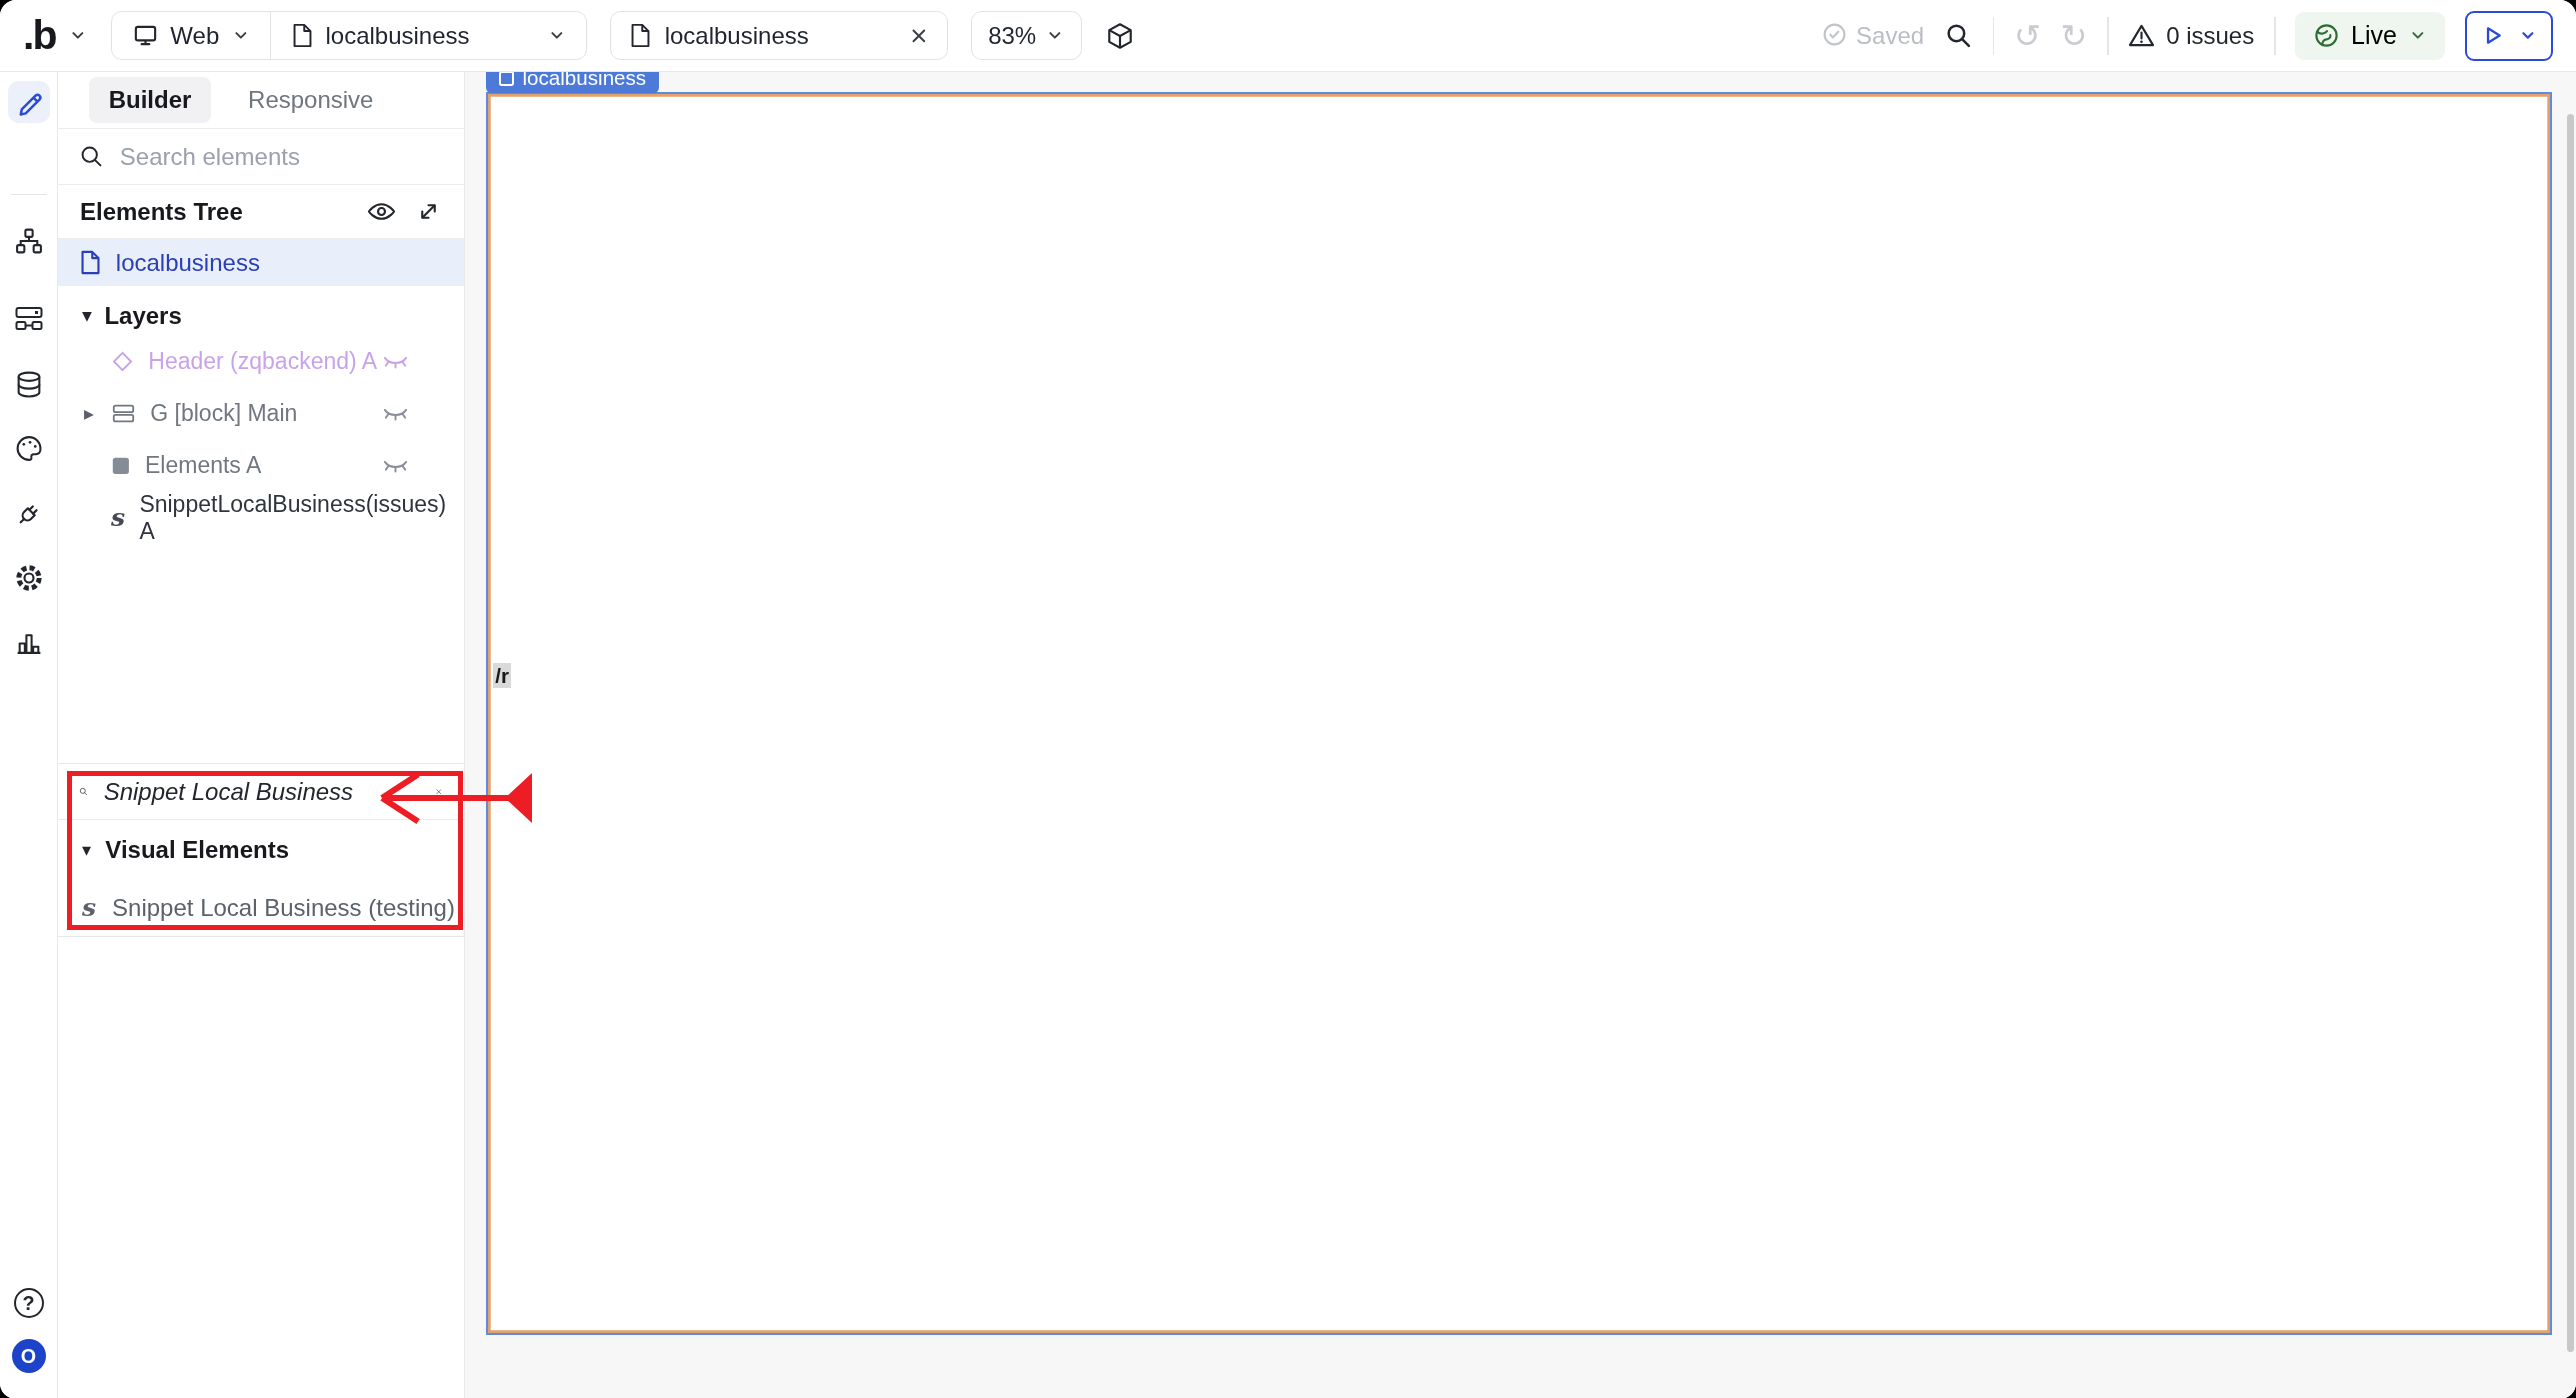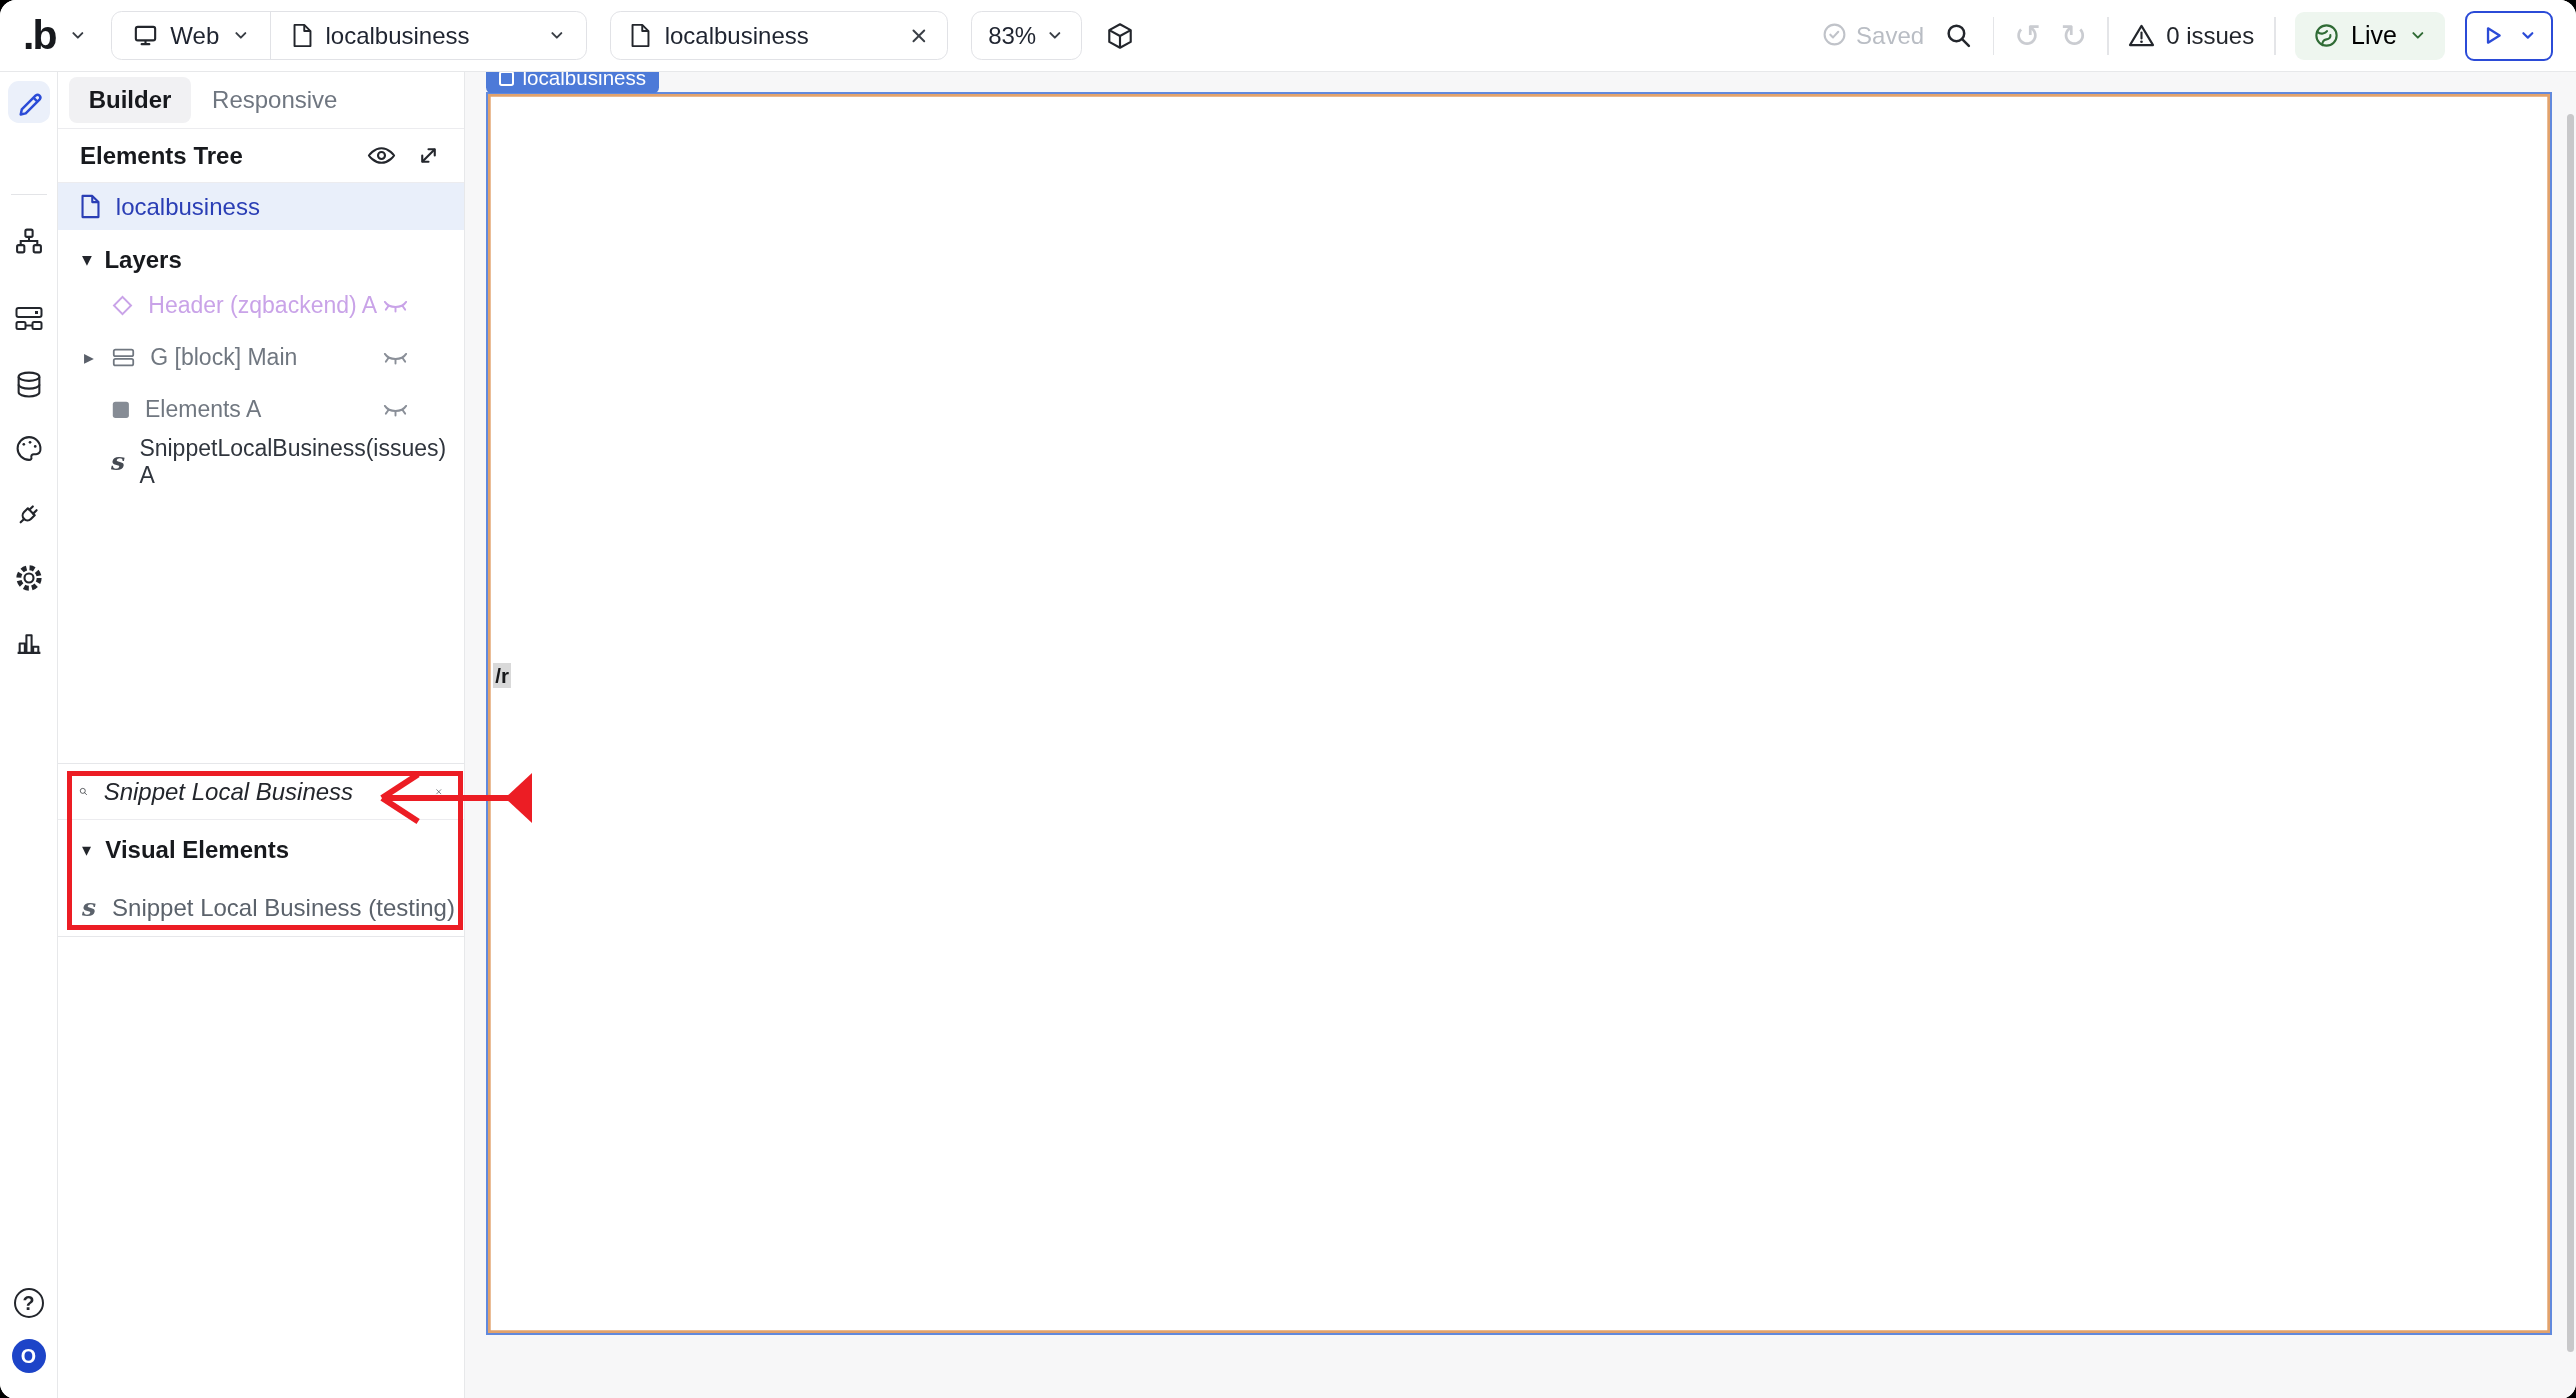--- a/index.html
+++ b/index.html
@@ -36,21 +36,21 @@
   .rail .ric{position:absolute;left:50%;transform:translateX(-50%);}
   .pencil-bg{top:9px;width:42px;height:42px;background:#ebf0fa;border-radius:10.7px;display:flex;align-items:center;justify-content:center;}
   .rail-div{position:absolute;top:122px;left:10.7px;width:36px;height:1.3px;background:#e3e4e7;}
   .help-circ{width:30px;height:30px;border:2.2px solid #23262c;border-radius:50%;display:flex;align-items:center;justify-content:center;
              font-size:19.7px;font-weight:700;color:#23262c;box-sizing:border-box;}
   .avatar{width:34px;height:34px;border-radius:50%;background:#1d44c8;color:#fff;display:flex;align-items:center;justify-content:center;
           font-size:19.7px;font-weight:700;}
 
   
   .panel{position:absolute;top:72px;left:57px;width:408px;bottom:0;background:#fff;border-right:0.9px solid #e7e8ea;z-index:3;box-sizing:border-box;}
-  .ptabs{height:56px;display:flex;align-items:center;gap:21px;padding-left:12px;border-bottom:0.9px solid #ececef;}
+  .ptabs{height:56px;display:flex;align-items:center;gap:37px;padding-left:32px;border-bottom:0.9px solid #ececef;}
   .ptab-active{background:#f1f1f3;border-radius:8px;padding:9px 19.7px;font-size:24px;font-weight:700;color:#17191d;}
   .ptab{font-size:24px;color:#6f7680;}
   .psearch{height:55px;display:flex;align-items:center;gap:14.3px;padding-left:21.5px;border-bottom:0.9px solid #ececef;}
   .psearch input{border:none;outline:none;font-size:24px;color:#1f2430;font-family:inherit;width:268px;background:transparent;}
   .psearch input::placeholder{color:#9aa1ab;}
   .tree-head{height:53px;display:flex;align-items:center;padding:0 23px;border-bottom:0.9px solid #ececef;}
   .tree-title{font-size:24px;font-weight:700;color:#17191d;flex:1;}
   .tree-icons{display:flex;align-items:center;gap:19.7px;}
   .sel-row{height:47px;display:flex;align-items:center;gap:14.3px;padding-left:21.5px;background:#e9effa;}
   .sel-row .lbl{font-size:24px;color:#2a3eb5;font-weight:500;}
@@ -284,20 +284,27 @@
       <div class="avatar">O</div>
     </div>
   </div>
 
   <div class="panel">
     <div class="ptabs">
       <span class="ptab-active">Builder</span>
       <span class="ptab">Responsive</span>
     </div>
 
+    <div class="psearch">
+      <svg width="25" height="25" viewBox="0 0 28 28">
+        <circle cx="12" cy="12" r="8" fill="none" stroke="#23262c" stroke-width="2.2"></circle>
+        <line x1="18" y1="18" x2="24" y2="24" stroke="#23262c" stroke-width="2.2" stroke-linecap="round"></line>
+      </svg>
+      <input type="text" placeholder="Search elements" style="">
+    </div>
 
     <div class="tree-head">
       <span class="tree-title">Elements Tree</span>
       <div class="tree-icons">
         <svg width="29" height="23" viewBox="0 0 30 22">
           <path d="M2 11S7 3.5 15 3.5 28 11 28 11s-5 7.5-13 7.5S2 11 2 11z" fill="none" stroke="#23262c" stroke-width="2.2" stroke-linejoin="round"></path>
           <circle cx="15" cy="11" r="3.6" fill="none" stroke="#23262c" stroke-width="2.2"></circle>
         </svg>
         <svg width="25" height="25" viewBox="0 0 26 26">
           <line x1="7" y1="19" x2="19" y2="7" stroke="#23262c" stroke-width="2.2" stroke-linecap="round"></line>

